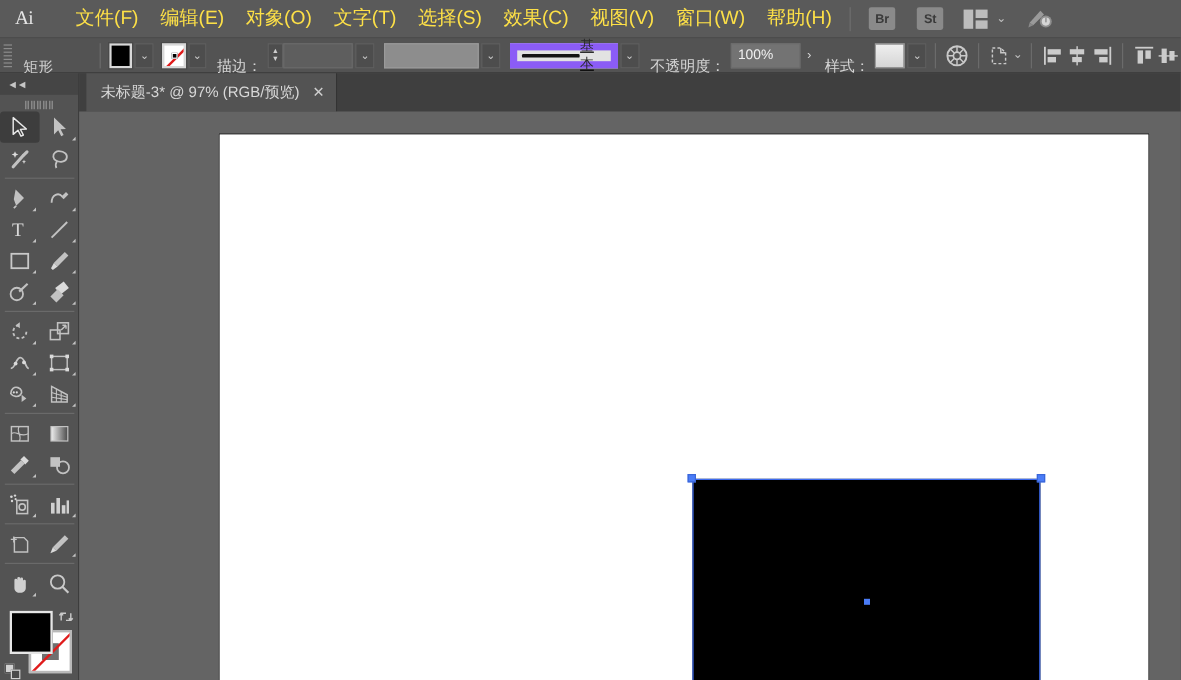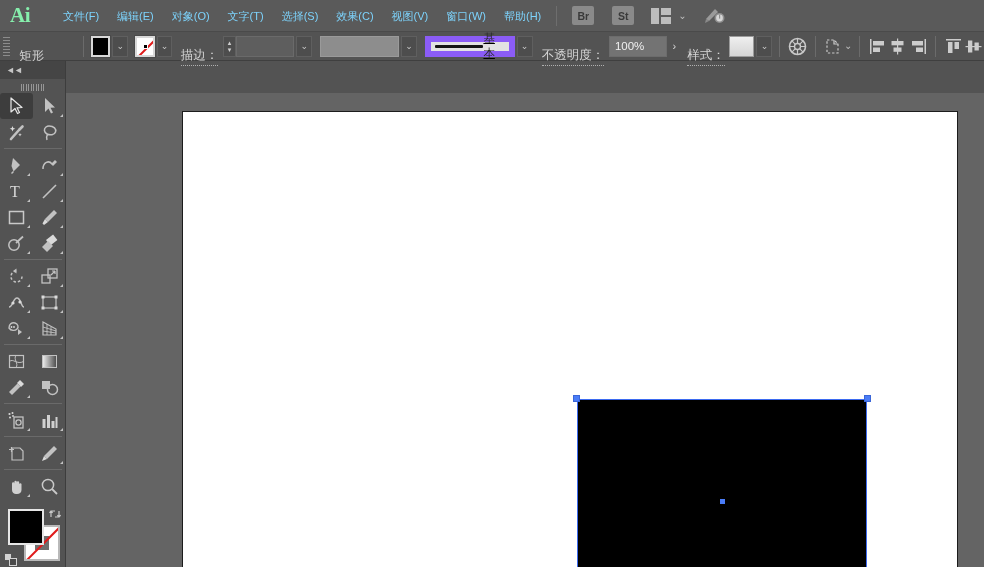--- a/index.html
+++ b/index.html
@@ -15,27 +15,27 @@
   
   .menubar {
     position: absolute; left: 0; top: 0; width: 984px; height: 32px;
     background: #5a5a5a;
     display: flex; align-items: center;
     border-bottom: 1px solid #4a4a4a;
   }
   .ai-logo {
     width: 40px; height: 32px;
     display: flex; align-items: center; justify-content: center;
-    color: #86efac; font-size: 21px; font-weight: bold;
+    color: #e5e5e5; font-size: 16px; font-weight: normal;
     font-family: "Liberation Serif", serif;
     letter-spacing: -0.5px;
   }
   .menu-item {
     padding: 0 9px; height: 32px; line-height: 32px;
-    color: #7dd3fc; font-size: 11px; white-space: nowrap;
+    color: #fde047; font-size: 16px; white-space: nowrap;
     cursor: default;
   }
   .menu-spacer { flex: 0 0 14px; }
   .menu-divider {
     width: 1px; height: 20px; background: #6e6e6e; margin: 0 6px;
   }
   .appbtn {
     width: 22px; height: 19px; margin: 0 9px;
     background: #8a8a8a; color: #3a3a3a;
     font-size: 10.5px; font-weight: bold;
@@ -419,20 +419,27 @@
     </div>
     <div class="icon-btn">
       <svg width="19" height="19" viewBox="0 0 19 19">
         <rect x="1.5" y="9" width="16" height="1.2" fill="#cccccc"></rect>
         <rect x="4" y="3.5" width="4.3" height="12" fill="#cccccc"></rect>
         <rect x="10.5" y="5.5" width="4.3" height="8" fill="#cccccc"></rect>
       </svg>
     </div>
   </div>
 
+  <div class="tabbar">
+    <div class="tabbar-left"></div>
+    <div class="doc-tab">
+      <span class="doc-tab-title">未标题-3* @ 97% (RGB/预览)</span>
+      <span class="doc-tab-close">✕</span>
+    </div>
+  </div>
 
   <div class="toolbar">
     <div class="tb-header">
       <span class="tb-collapse">◄◄</span>
     </div>
     <div class="tb-grip">
       <span></span>
         <span></span>
         <span></span>
         <span></span>

